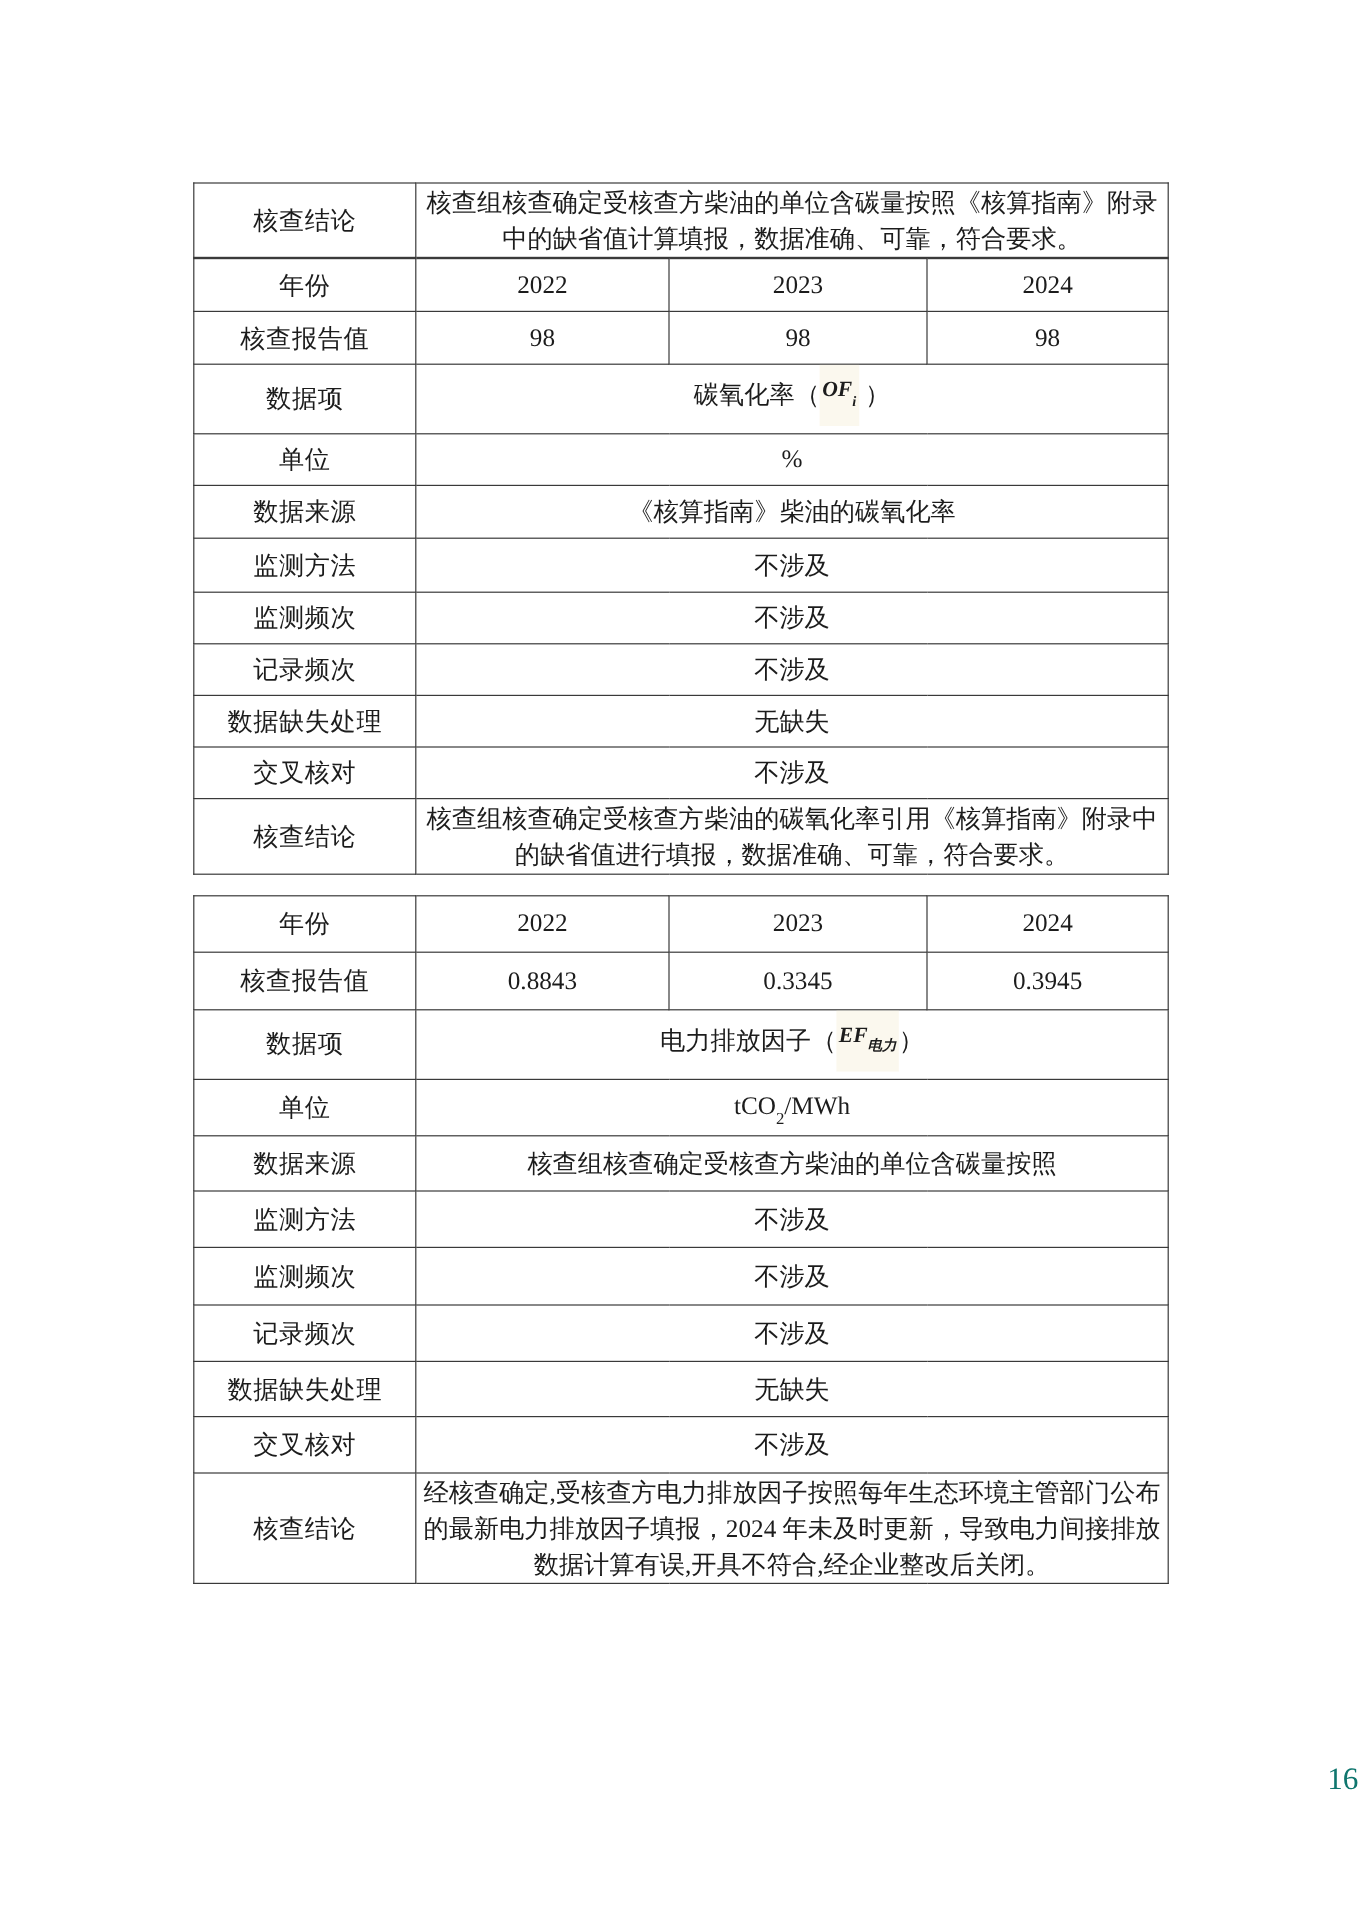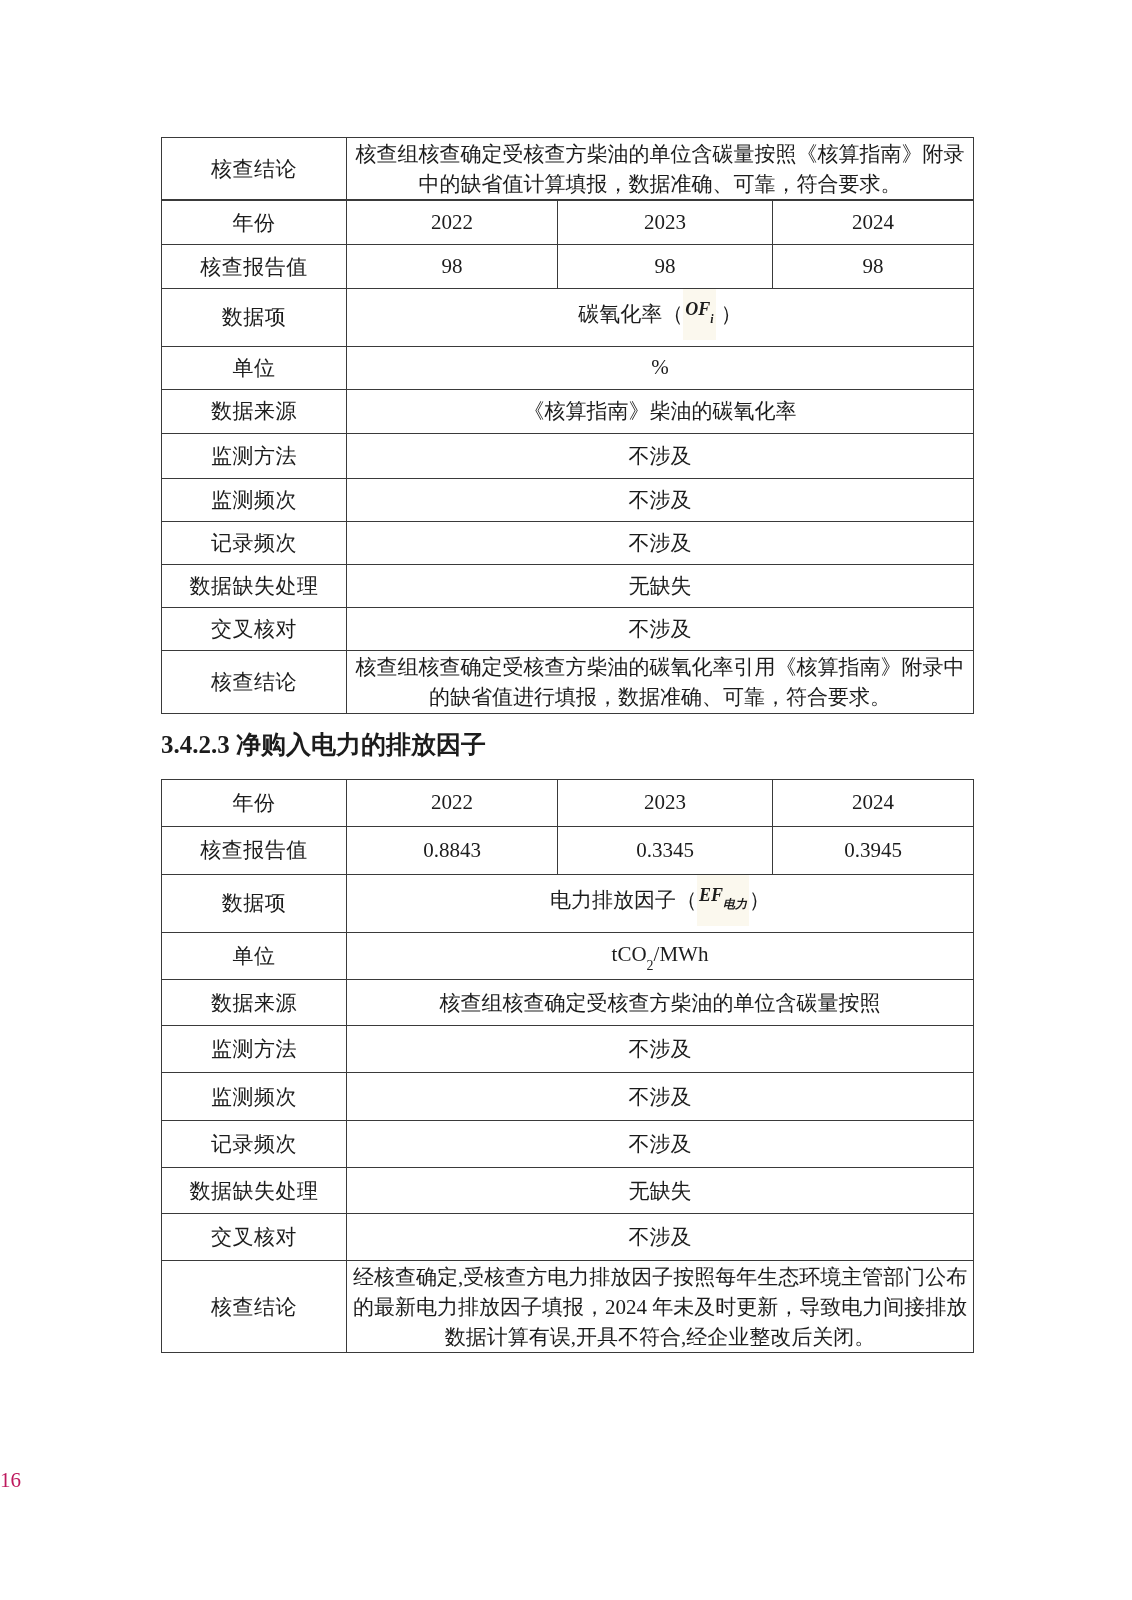--- a/index.html
+++ b/index.html
@@ -10,21 +10,21 @@
   body {
     width: 1132px;
     height: 1600px;
     position: relative;
     font-family: "Liberation Serif", "DejaVu Serif", serif;
     color: #1c1c1c;
   }
   .doc {
     position: absolute;
     left: 161px;
-    top: 137px;
+    top: 152px;
     width: 812px;
   }
   table.vtable {
     border-collapse: collapse;
     table-layout: fixed;
     width: 812px;
     font-size: 21px;
   }
   table.vtable td {
     border: 1.5px solid #3a3a3a;
@@ -79,23 +79,23 @@
   .unit-sub {
     font-size: 14px;
     position: relative;
     top: 4px;
   }
   .page-number {
     position: absolute;
     left: 0;
     top: 1468px;
     width: 1132px;
-    text-align: left;
-    font-size: 21px;
-    color: #be185d;
+    text-align: right;
+    font-size: 26px;
+    color: #0f766e;
   }
   .num { font-family: "Liberation Serif", serif; }
 </style>
 </head>
 <body>
 
 <div class="doc">
 
   <table class="vtable">
     <colgroup>
@@ -165,21 +165,20 @@
       <td class="label-cell" style="height:42px">交叉核对</td>
       <td colspan="3">不涉及</td>
     </tr>
     <tr>
       <td class="label-cell" style="height:62px">核查结论</td>
       <td colspan="3" class="long-cell">核查组核查确定受核查方柴油的碳氧化率引用《核算指南》附录中的缺省值进行填报，数据准确、可靠，符合要求。</td>
     </tr>
   </tbody>
     </table>
 
-  <div class="heading-section">3.4.2.3 净购入电力的排放因子</div>
 
   <table class="vtable tbl-gap">
     <colgroup>
         <col style="width:185px">
         <col style="width:211px">
         <col style="width:215px">
         <col style="width:201px">
       </colgroup>
     <tbody>
         <tr>

